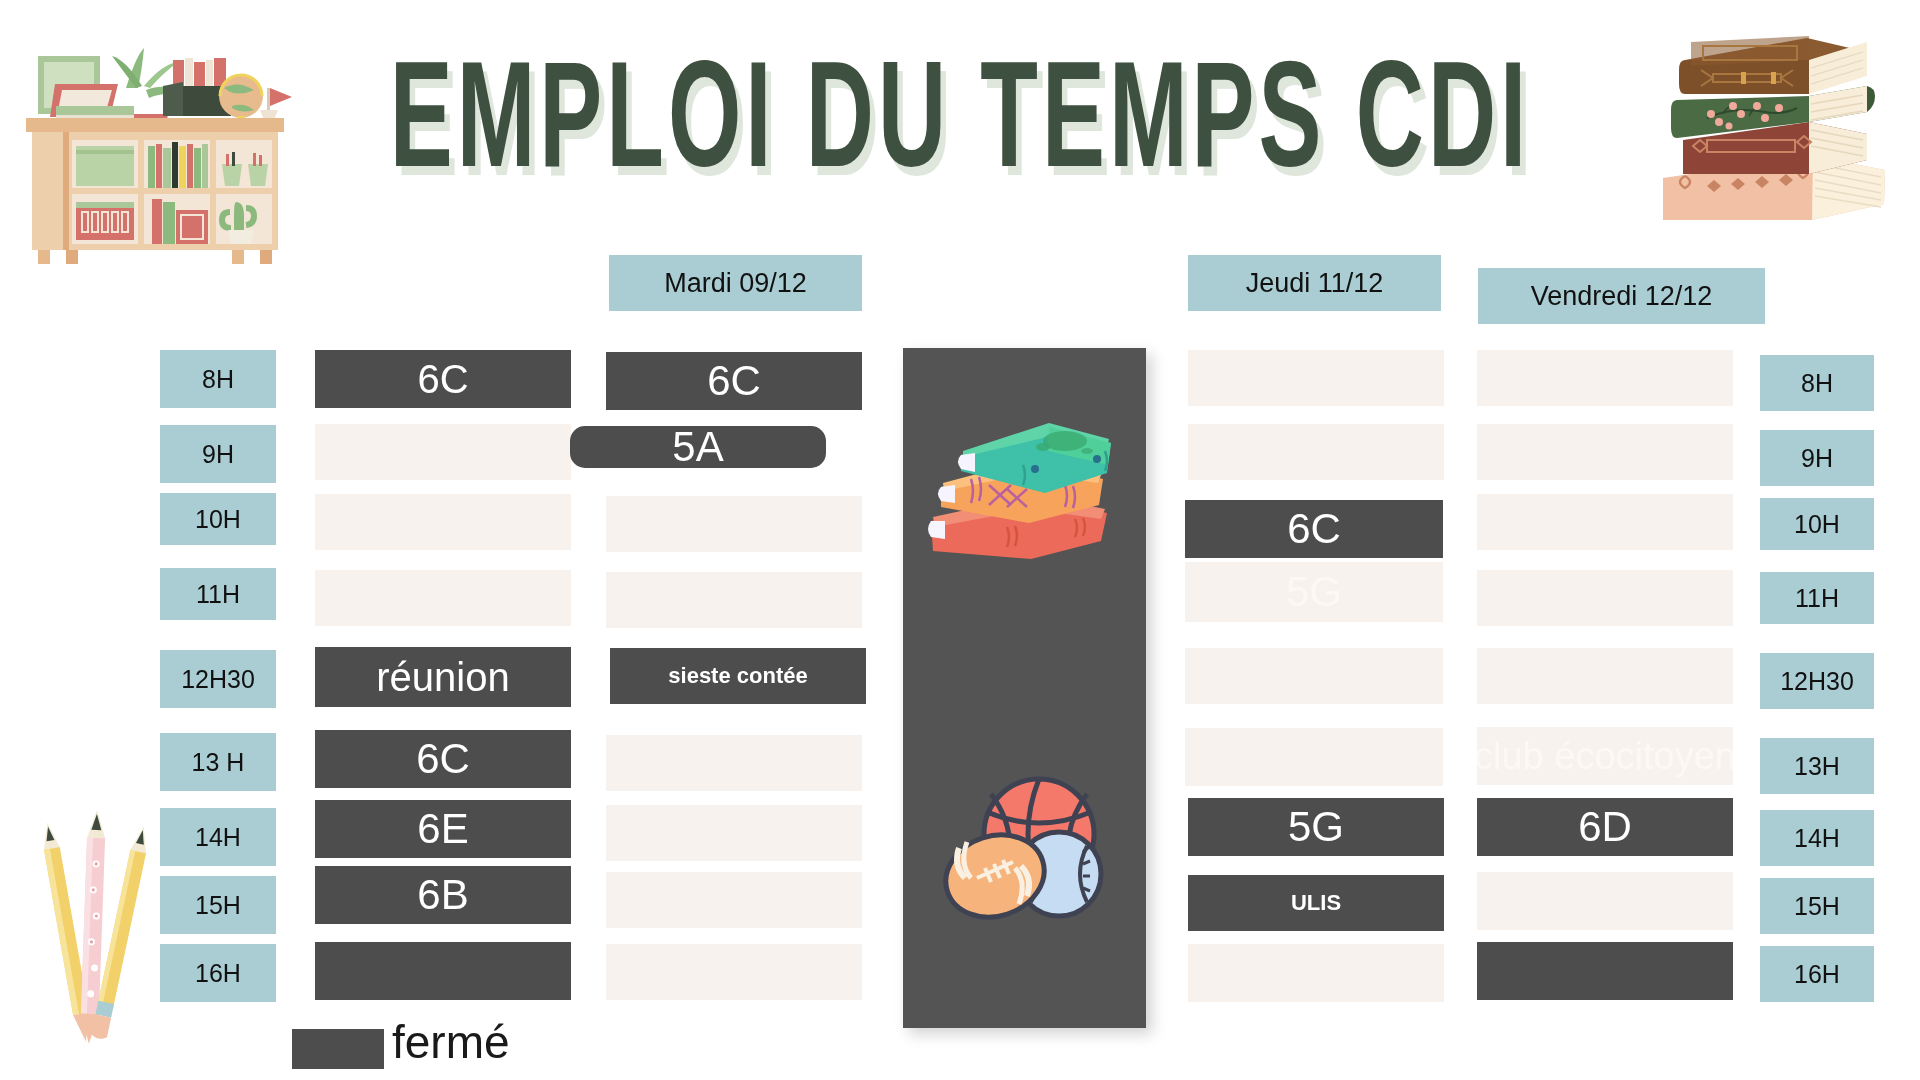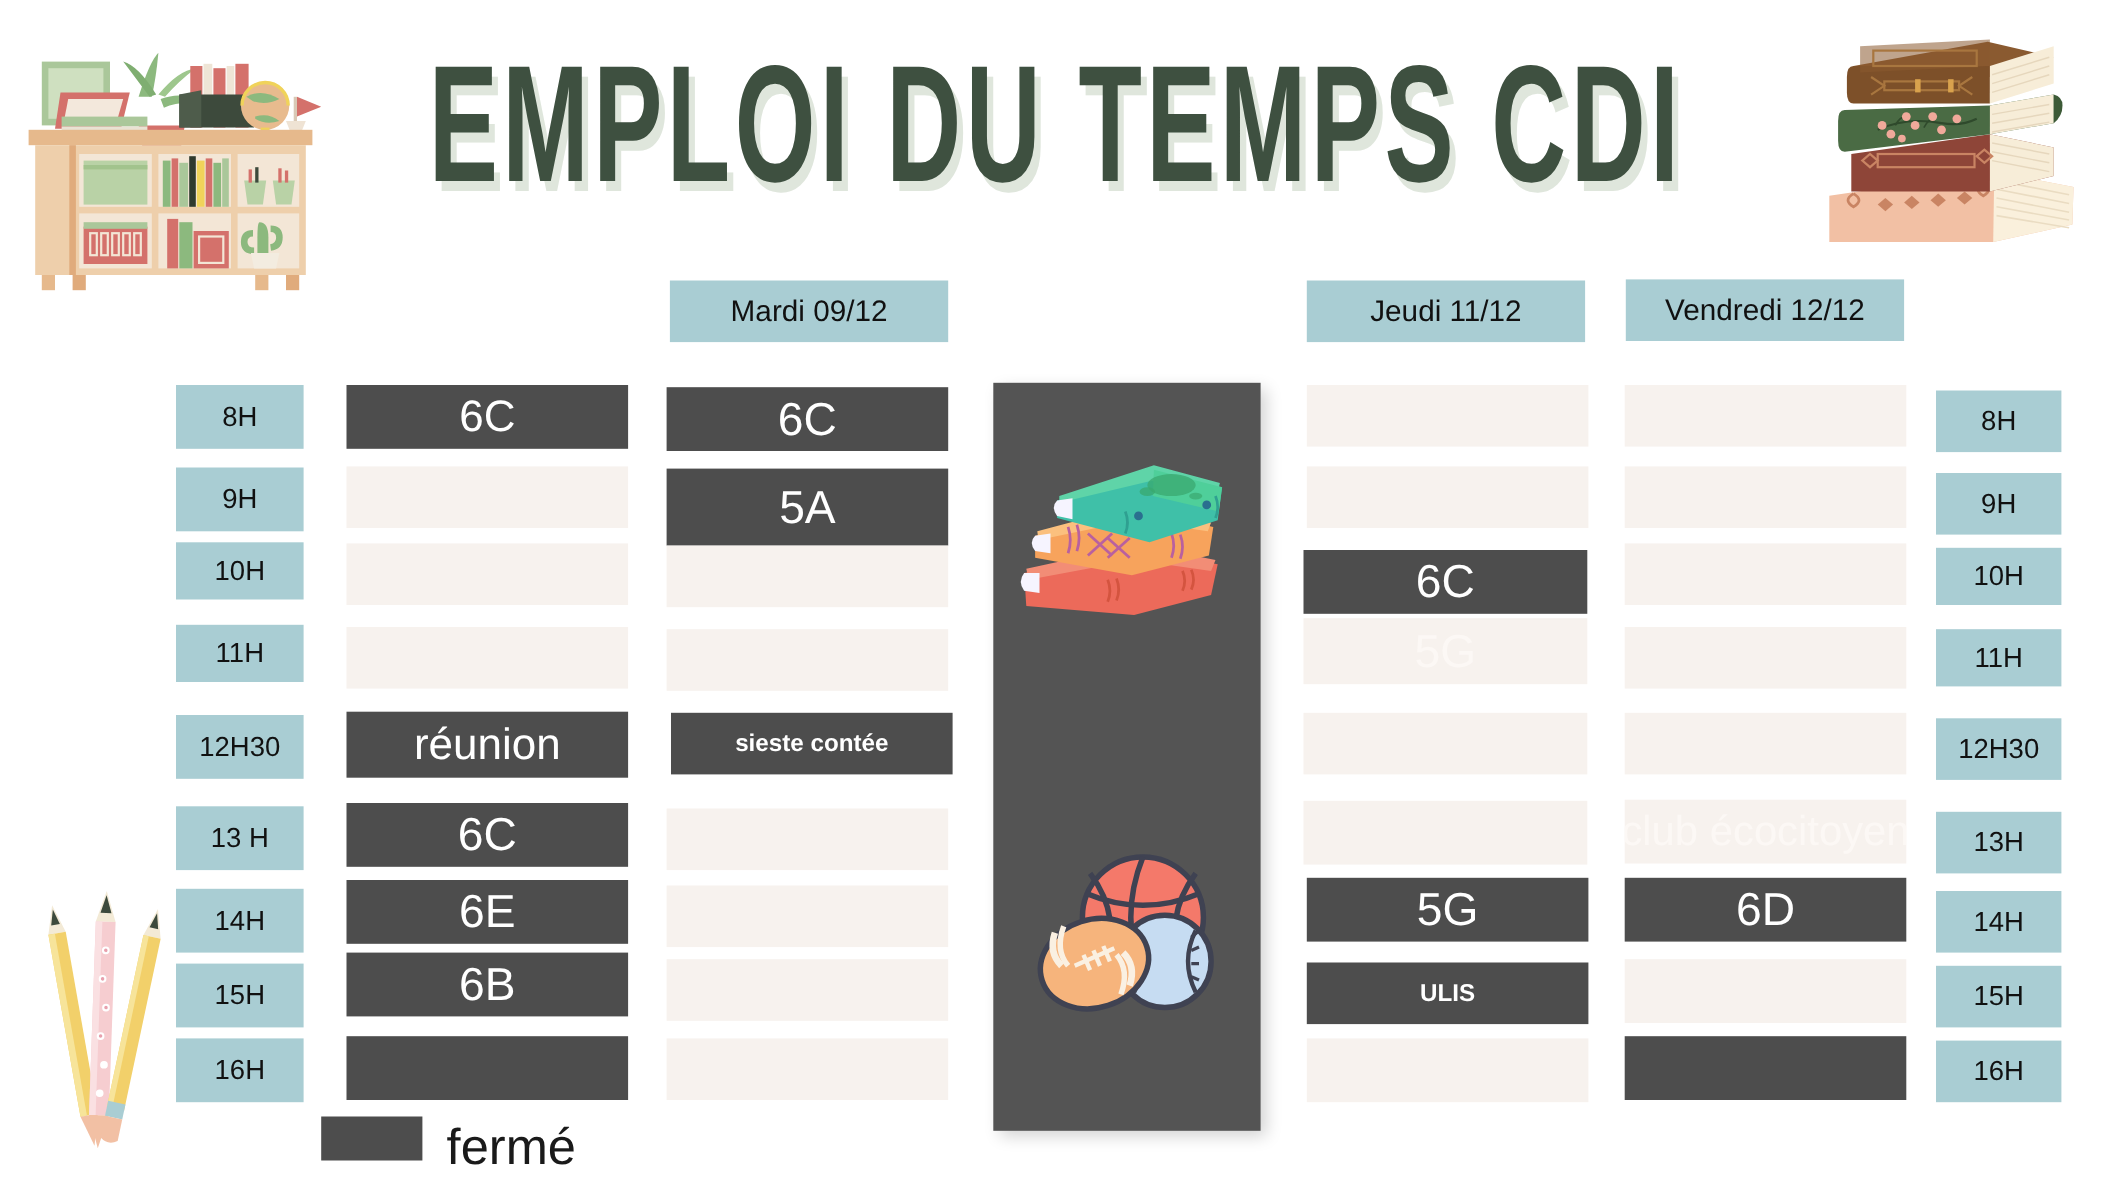--- a/index.html
+++ b/index.html
@@ -61,21 +61,21 @@
 
   
   .wed-block {
     position: absolute;
     left: 903px; top: 348px; width: 243px; height: 680px;
     background: #545454;
     box-shadow: 6px 6px 14px rgba(0,0,0,.18);
   }
 
   
-  .legend { position: absolute; left: 292px; top: 1015px; display: flex; align-items: flex-start; gap: 22px; }
+  .legend { position: absolute; left: 292px; top: 1015px; display: flex; align-items: flex-end; gap: 8px; }
   .legend-swatch { width: 92px; height: 40px; background: #4d4d4d; }
   .legend-label { font-size: 46px; color: #1a1a1a; }
 
   
   .deco { position: absolute; }
   .deco svg { display: block; }
 </style>
 </head>
 <body>
 
@@ -292,21 +292,21 @@
         <rect x="96" y="42" width="16" height="160" fill="#f2d06a"></rect>
         <rect x="96" y="42" width="5" height="160" fill="#f7e49a"></rect>
         <rect x="96" y="196" width="16" height="14" fill="#a9cdd3"></rect>
         <path d="M96 210 l16 0 l0 20 q-8 6 -16 0 z" fill="#f2c0a4"></path>
       </g>
     </svg>
   </div>
 
   <div class="day-head" style="left:609px;  top:255px; width:253px;">Mardi 09/12</div>
   <div class="day-head" style="left:1188px; top:255px; width:253px;">Jeudi 11/12</div>
-  <div class="day-head" style="left:1478px; top:254px; width:253px;">Vendredi 12/12</div>
+  <div class="day-head" style="left:1478px; top:268px; width:287px;">Vendredi 12/12</div>
 
   <div class="hour-cell" style="left:160px; top:350px; width:116px; height:58px;">8H</div>
   <div class="hour-cell" style="left:160px; top:425px; width:116px; height:58px;">9H</div>
   <div class="hour-cell" style="left:160px; top:493px; width:116px; height:52px;">10H</div>
   <div class="hour-cell" style="left:160px; top:568px; width:116px; height:52px;">11H</div>
   <div class="hour-cell" style="left:160px; top:650px; width:116px; height:58px;">12H30</div>
   <div class="hour-cell" style="left:160px; top:733px; width:116px; height:58px;">13 H</div>
   <div class="hour-cell" style="left:160px; top:808px; width:116px; height:58px;">14H</div>
   <div class="hour-cell" style="left:160px; top:876px; width:116px; height:58px;">15H</div>
   <div class="hour-cell" style="left:160px; top:944px; width:116px; height:58px;">16H</div>
@@ -325,21 +325,21 @@
   <div class="slot empty" style="left:315px; top:424px; width:256px; height:56px;"></div>
   <div class="slot empty" style="left:315px; top:494px; width:256px; height:56px;"></div>
   <div class="slot empty" style="left:315px; top:570px; width:256px; height:56px;"></div>
   <div class="slot closed med" style="left:315px; top:647px; width:256px; height:60px;">réunion</div>
   <div class="slot closed" style="left:315px; top:730px; width:256px; height:58px;">6C</div>
   <div class="slot closed" style="left:315px; top:800px; width:256px; height:58px;">6E</div>
   <div class="slot closed" style="left:315px; top:866px; width:256px; height:58px;">6B</div>
   <div class="slot closed" style="left:315px; top:942px; width:256px; height:58px;"></div>
 
   <div class="slot closed" style="left:606px; top:352px; width:256px; height:58px;">6C</div>
-  <div class="slot closed" style="left:606px; top:426px; width:256px; height:70px;">5A</div>
+  <div class="slot closed" style="left:570px; top:426px; width:256px; height:42px;border-radius:15px;">5A</div>
   <div class="slot empty" style="left:606px; top:496px; width:256px; height:56px;"></div>
   <div class="slot empty" style="left:606px; top:572px; width:256px; height:56px;"></div>
   <div class="slot closed small" style="left:610px; top:648px; width:256px; height:56px;">sieste contée</div>
   <div class="slot empty" style="left:606px; top:735px; width:256px; height:56px;"></div>
   <div class="slot empty" style="left:606px; top:805px; width:256px; height:56px;"></div>
   <div class="slot empty" style="left:606px; top:872px; width:256px; height:56px;"></div>
   <div class="slot empty" style="left:606px; top:944px; width:256px; height:56px;"></div>
 
   <div class="wed-block">
 

